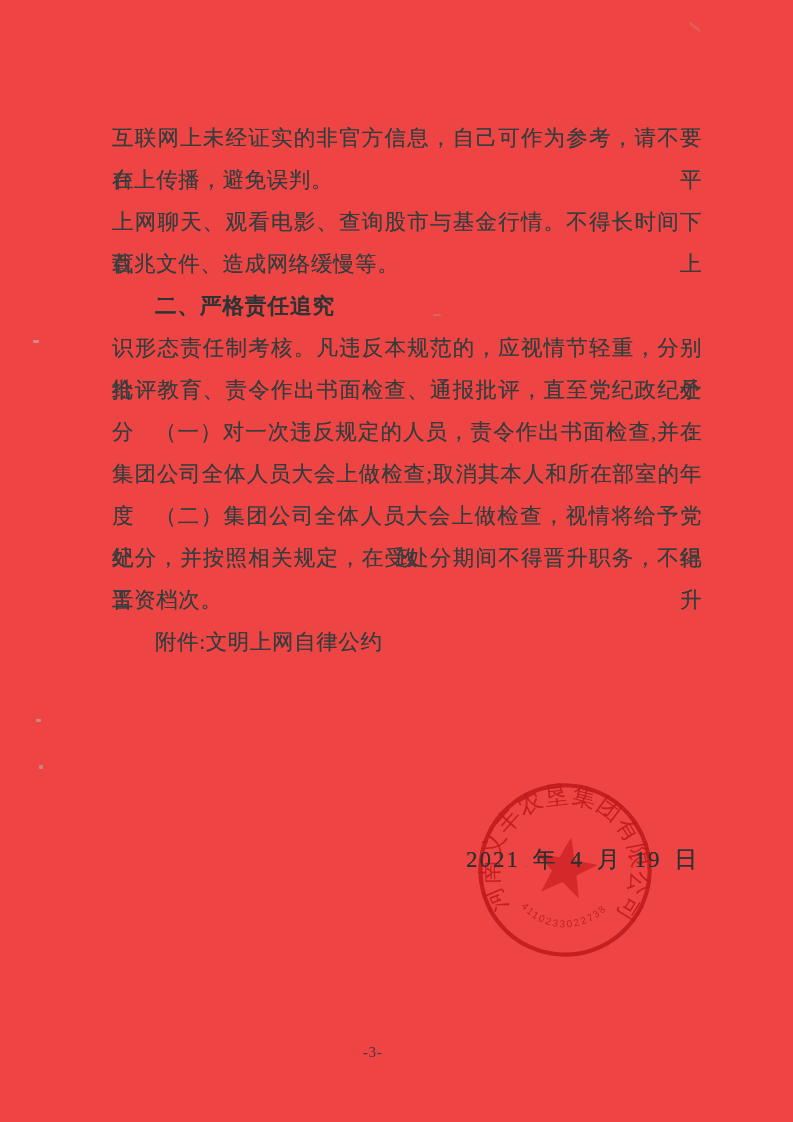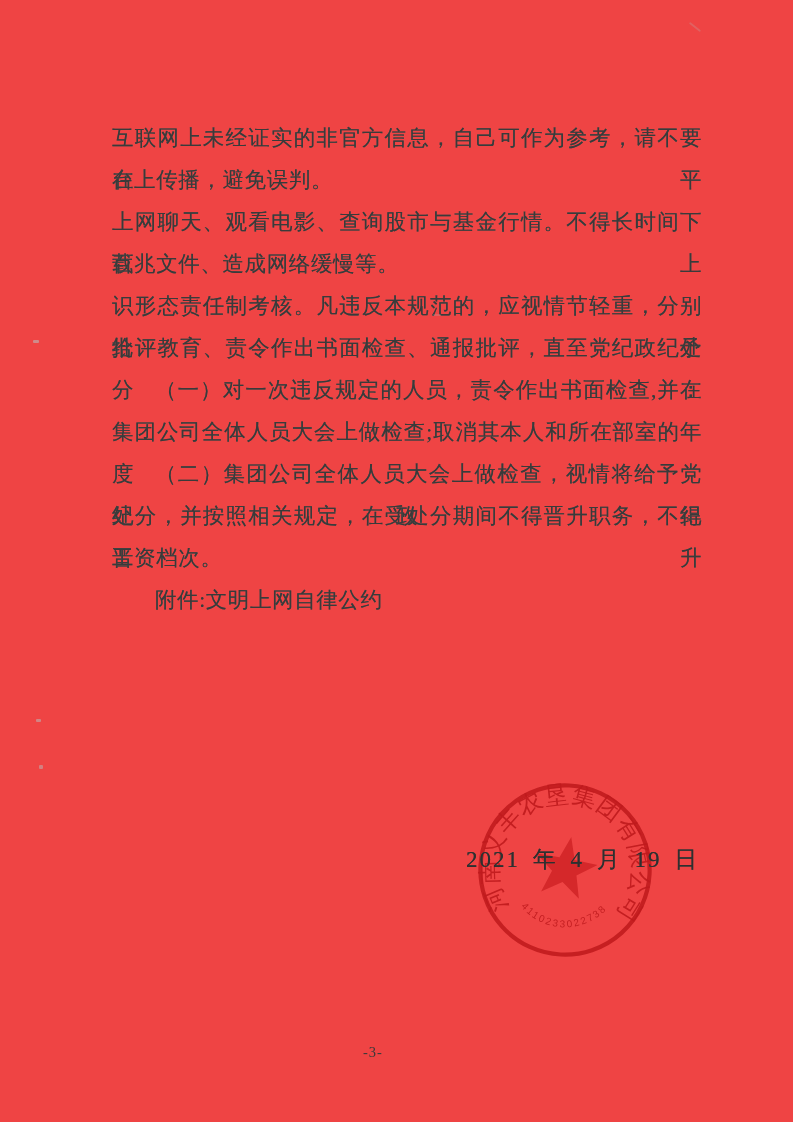--- a/index.html
+++ b/index.html
@@ -93,20 +93,21 @@
 </head>
 <body>
 
 <div class="page">
 
   <div class="doc-body">
     <div class="line full">互联网上未经证实的非官方信息，自己可作为参考，请不要在平</div>
     <div class="line">台上传播，避免误判。</div>
     <div class="line full">上网聊天、观看电影、查询股市与基金行情。不得长时间下载上</div>
     <div class="line">百兆文件、造成网络缓慢等。</div>
+    <div class="line heading indent">二、严格责任追究</div>
     <div class="line full">识形态责任制考核。凡违反本规范的，应视情节轻重，分别给予</div>
     <div class="line full">批评教育、责令作出书面检查、通报批评，直至党纪政纪处分：</div>
     <div class="line full indent">（一）对一次违反规定的人员，责令作出书面检查,并在</div>
     <div class="line full">集团公司全体人员大会上做检查;取消其本人和所在部室的年度</div>
     <div class="line full indent">（二）集团公司全体人员大会上做检查，视情将给予党纪政纪</div>
     <div class="line full">处分，并按照相关规定，在受处分期间不得晋升职务，不得晋升</div>
     <div class="line">工资档次。</div>
     <div class="line indent">附件:文明上网自律公约</div>
   </div>
 

